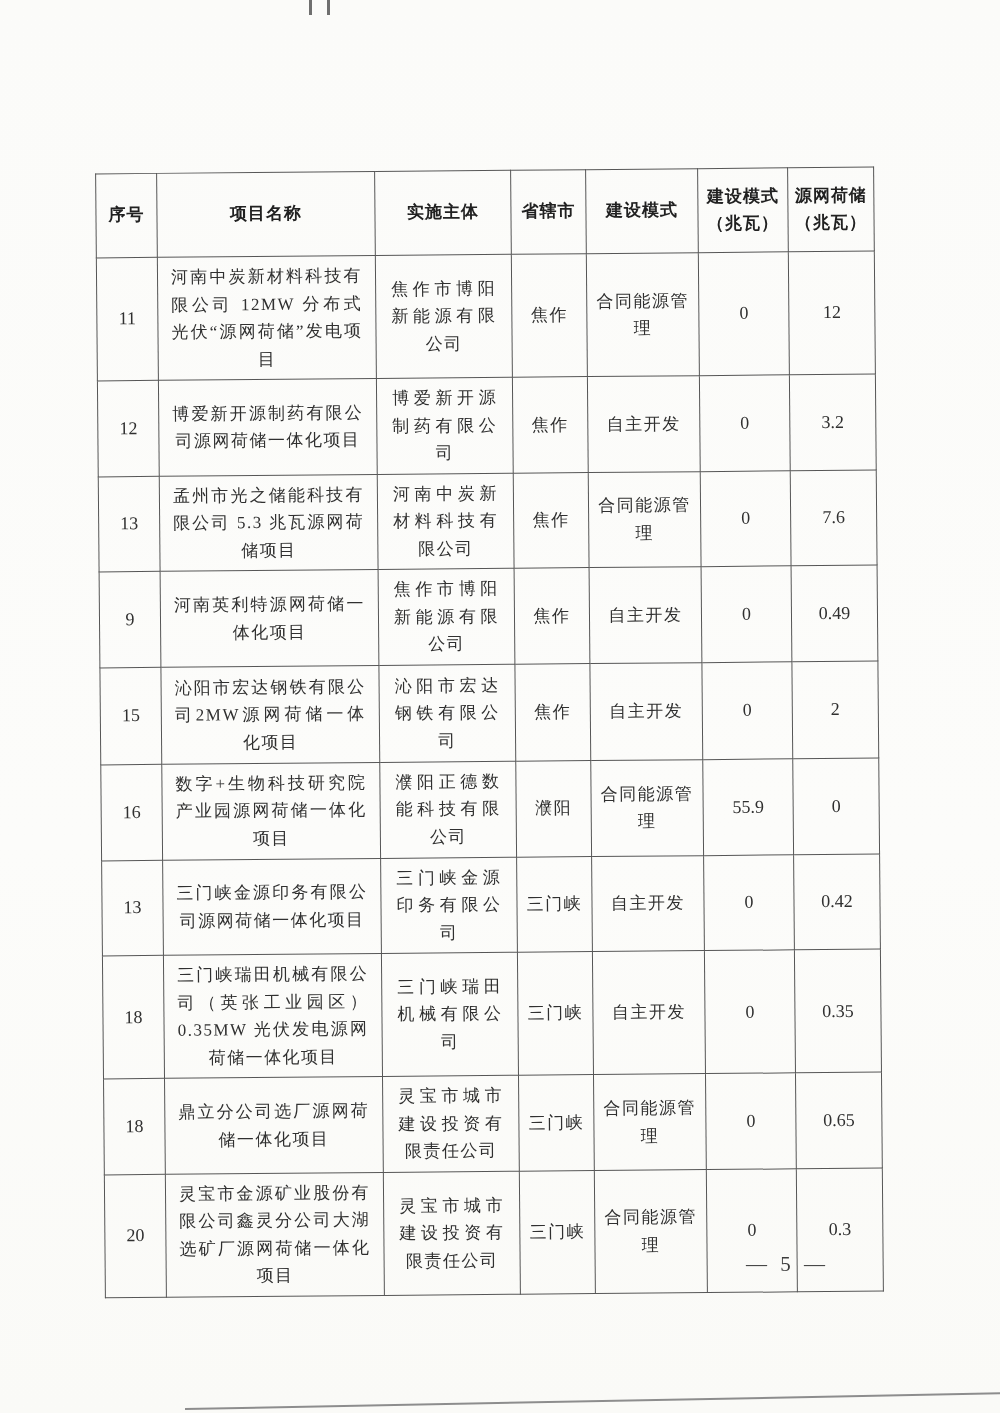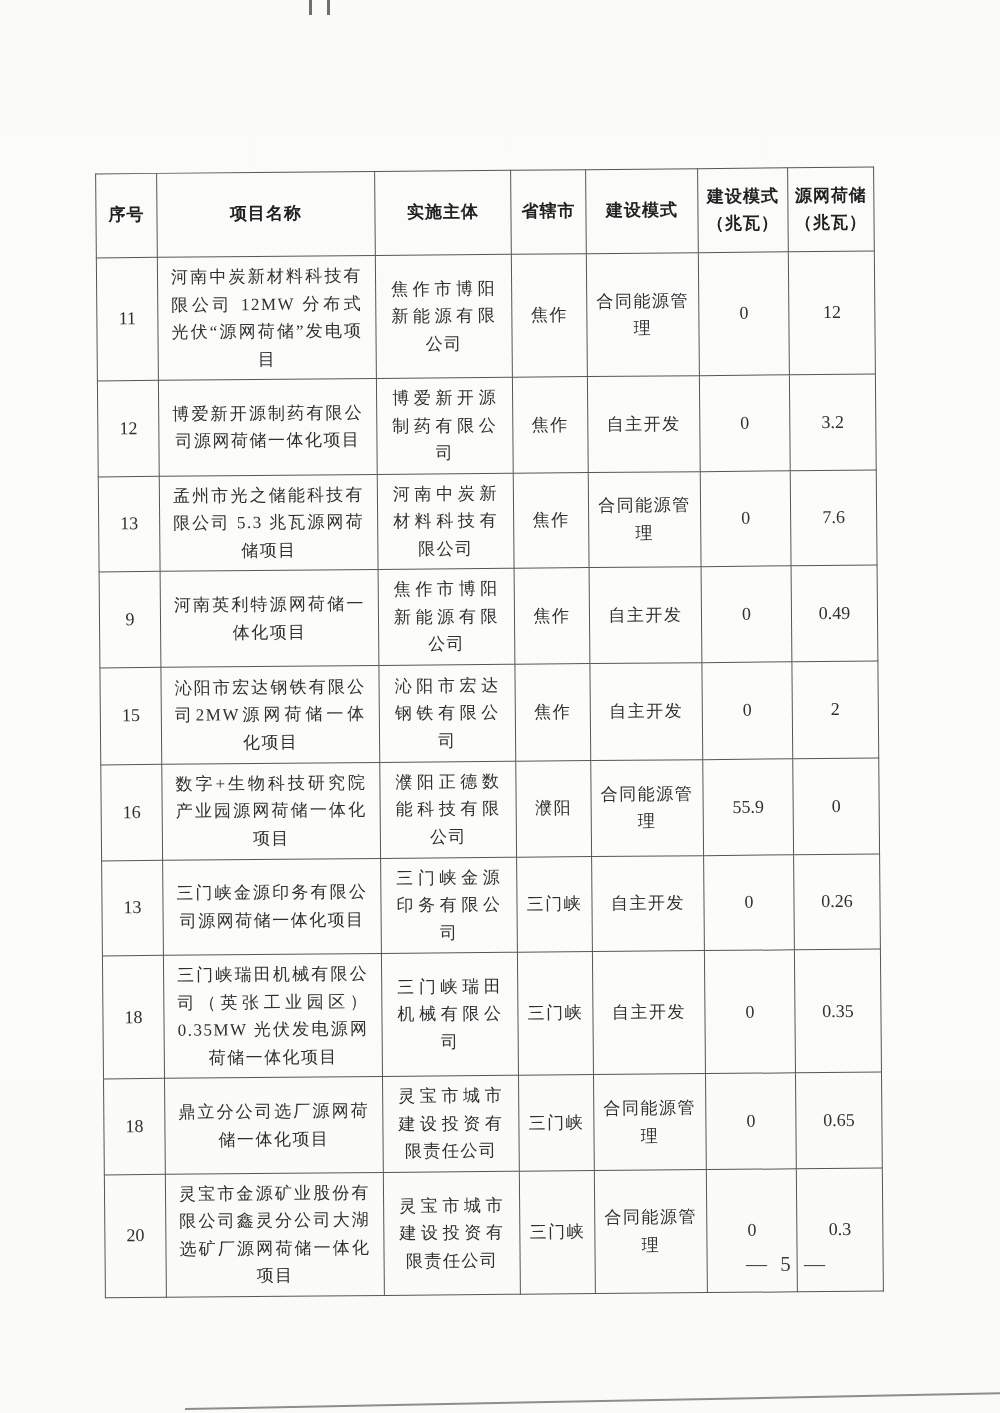--- a/index.html
+++ b/index.html
@@ -172,21 +172,21 @@
     <td class="num">55.9</td>
     <td class="num">0</td>
   </tr>
         <tr>
     <td class="num">13</td>
     <td class="project">三门峡金源印务有限公司源网荷储一体化项目</td>
     <td class="entity">三门峡金源印务有限公司</td>
     <td>三门峡</td>
     <td>自主开发</td>
     <td class="num">0</td>
-    <td class="num">0.26</td>
+    <td class="num">0.42</td>
   </tr>
         <tr>
     <td class="num">18</td>
     <td class="project">三门峡瑞田机械有限公司（英张工业园区）0.35MW 光伏发电源网荷储一体化项目</td>
     <td class="entity">三门峡瑞田机械有限公司</td>
     <td>三门峡</td>
     <td>自主开发</td>
     <td class="num">0</td>
     <td class="num">0.35</td>
   </tr>

